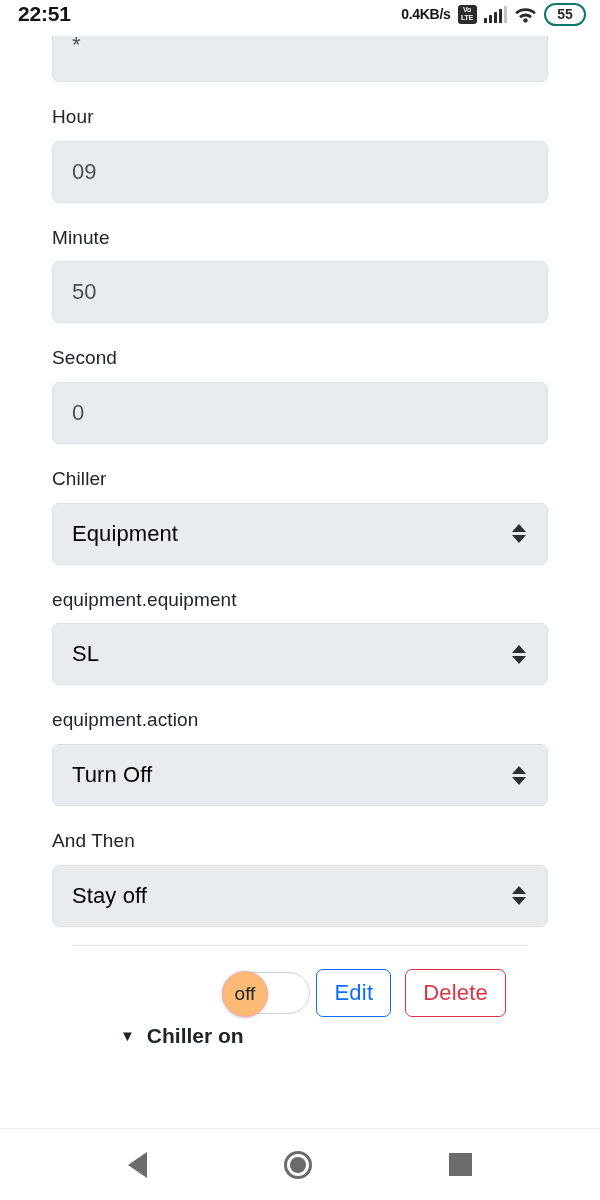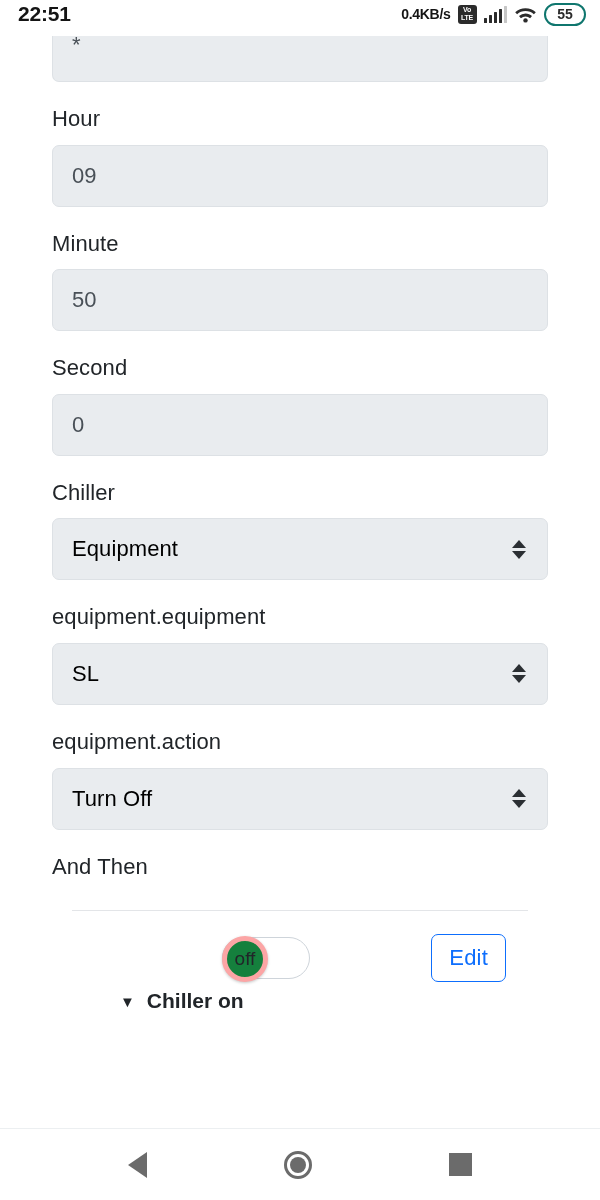--- a/index.html
+++ b/index.html
@@ -77,21 +77,21 @@
   }
   .form-scroll {
     flex:1;
     padding:0 52px;
     overflow:hidden;
   }
 
   .field-group { margin-bottom:10px; }
 
   .field-label {
-    font-size:22px;
+    font-size:19px;
     color:#212529;
     line-height:1.3;
     padding:13px 0 11px 0;
     letter-spacing:0.1px;
   }
 
   .control {
     width:100%;
     height:62px;
     background:#e9ecef;
@@ -155,22 +155,22 @@
     background:#ffffff;
     position:relative;
     margin-left:128px;
     flex:none;
   }
   .toggle .knob {
     position:absolute;
     left:-1px; top:-2px;
     width:46px; height:46px;
     border-radius:50%;
-    background:#15803d;
-    border:5px solid #fca5a5;
+    background:#fdba74;
+    border:1px solid #fca5a5;
     box-shadow:0 1px 3px rgba(0,0,0,0.22);
     display:flex;
     align-items:center;
     justify-content:center;
     font-size:19px;
     color:#212529;
   }
   .btn-group {
     margin-left:auto;
     display:flex;
@@ -332,30 +332,38 @@
         <span>Turn Off</span>
         <span class="select-arrows">
           <span class="up"></span>
             <span class="down"></span>
         </span>
       </div>
     </div>
 
     <div class="field-group">
       <div class="field-label">And Then</div>
+      <div class="control select-value">
+        <span>Stay off</span>
+        <span class="select-arrows">
+          <span class="up"></span>
+            <span class="down"></span>
+        </span>
+      </div>
     </div>
 
     <div class="divider"></div>
 
     <div class="action-row">
       <div class="toggle">
         <span class="knob">off</span>
       </div>
       <div class="btn-group">
         <div class="btn btn-edit">Edit</div>
+        <div class="btn btn-delete">Delete</div>
       </div>
     </div>
 
     <div class="next-item">
       <span class="chev">▼</span>
       <span>Chiller on</span>
     </div>
 
   </div>
 

